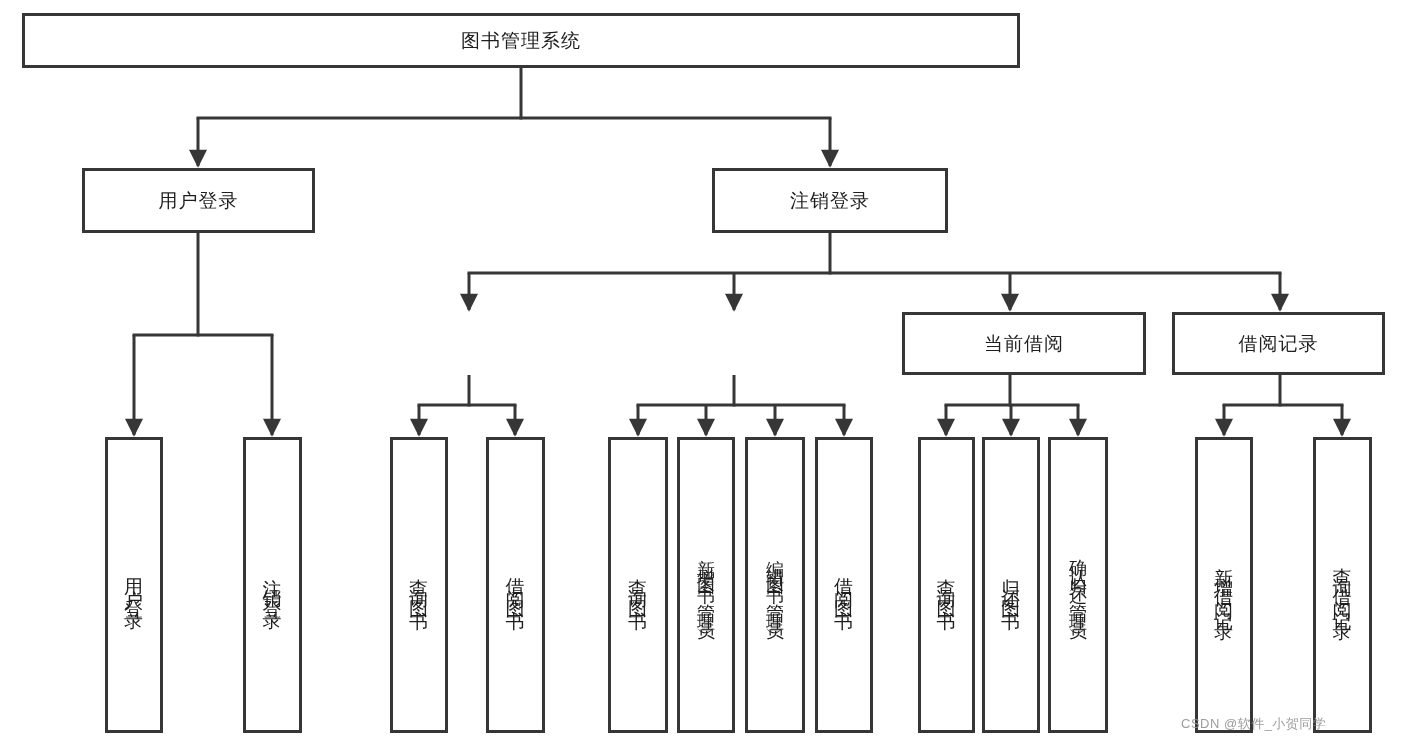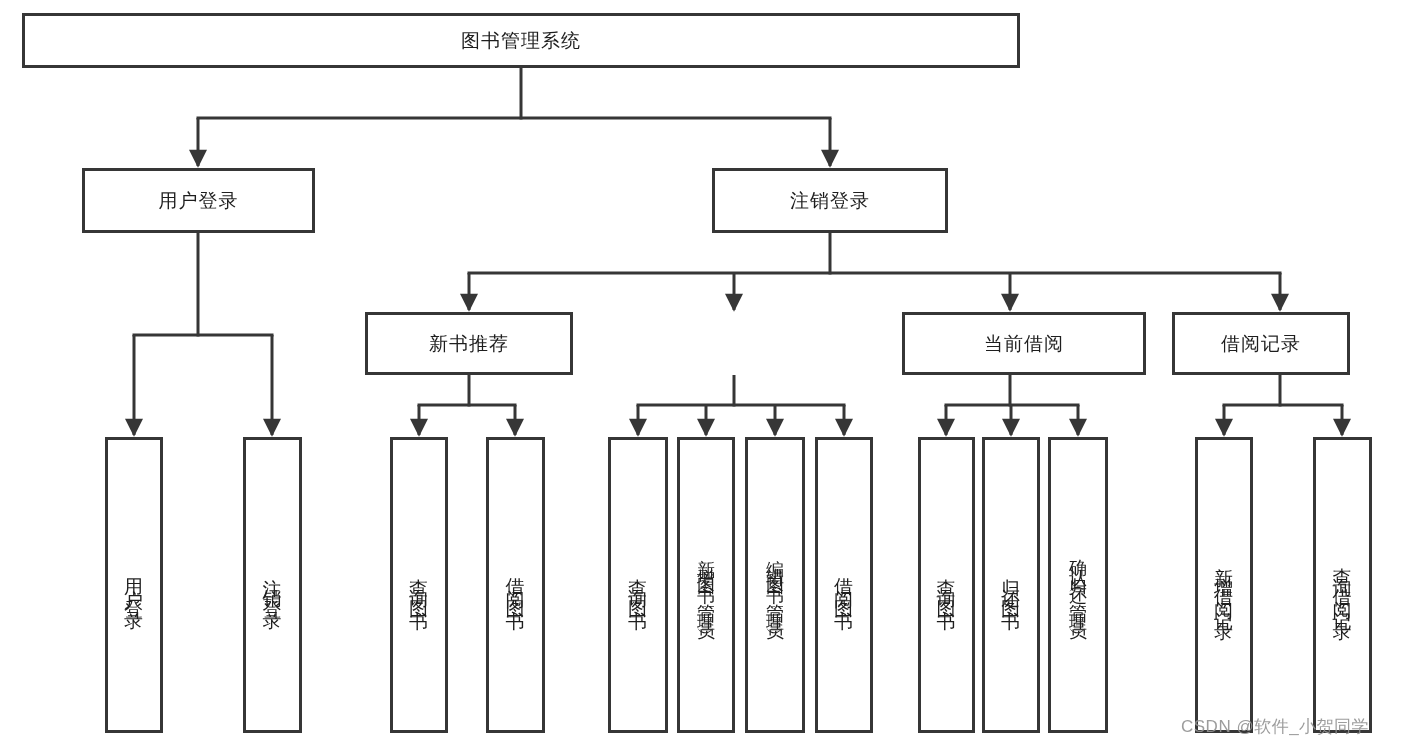--- a/index.html
+++ b/index.html
@@ -28,21 +28,21 @@
     writing-mode:vertical-rl;
     text-orientation:mixed;
     letter-spacing:11px;
     line-height:1;
   }
   .node.v.long span{letter-spacing:9px;font-size:18px;}
   .watermark{
     position:absolute;
     left:1181px;top:715px;
     z-index:3;
-    font-size:17px;
+    font-size:13px;
     color:rgba(148,148,148,0.92);
     letter-spacing:0.5px;
     white-space:nowrap;
   }
 </style>
 </head>
 <body>
 
 <div class="stage">
 
@@ -100,27 +100,24 @@
     <span>图书管理系统</span>
   </div>
 
   <div class="node h" style="left:82px;top:168px;width:233px;height:65px">
     <span>用户登录</span>
   </div>
   <div class="node h" style="left:712px;top:168px;width:236px;height:65px">
     <span>注销登录</span>
   </div>
 
-  <div class="node h" style="left:365px;top:312px;width:208px;height:63px">
-    <span>新书推荐</span>
-  </div>
   <div class="node h" style="left:902px;top:312px;width:244px;height:63px">
     <span>当前借阅</span>
   </div>
-  <div class="node h" style="left:1172px;top:312px;width:178px;height:63px">
+  <div class="node h" style="left:1172px;top:312px;width:213px;height:63px">
     <span>借阅记录</span>
   </div>
 
   <div class="node v" style="left:105px;top:437px;width:58px;height:296px">
     <span>用户登录</span>
   </div>
   <div class="node v" style="left:243px;top:437px;width:59px;height:296px">
     <span>注销登录</span>
   </div>
 

